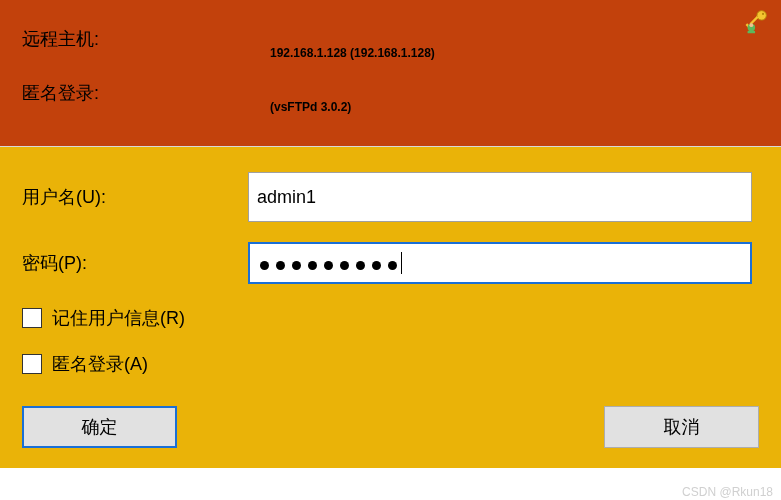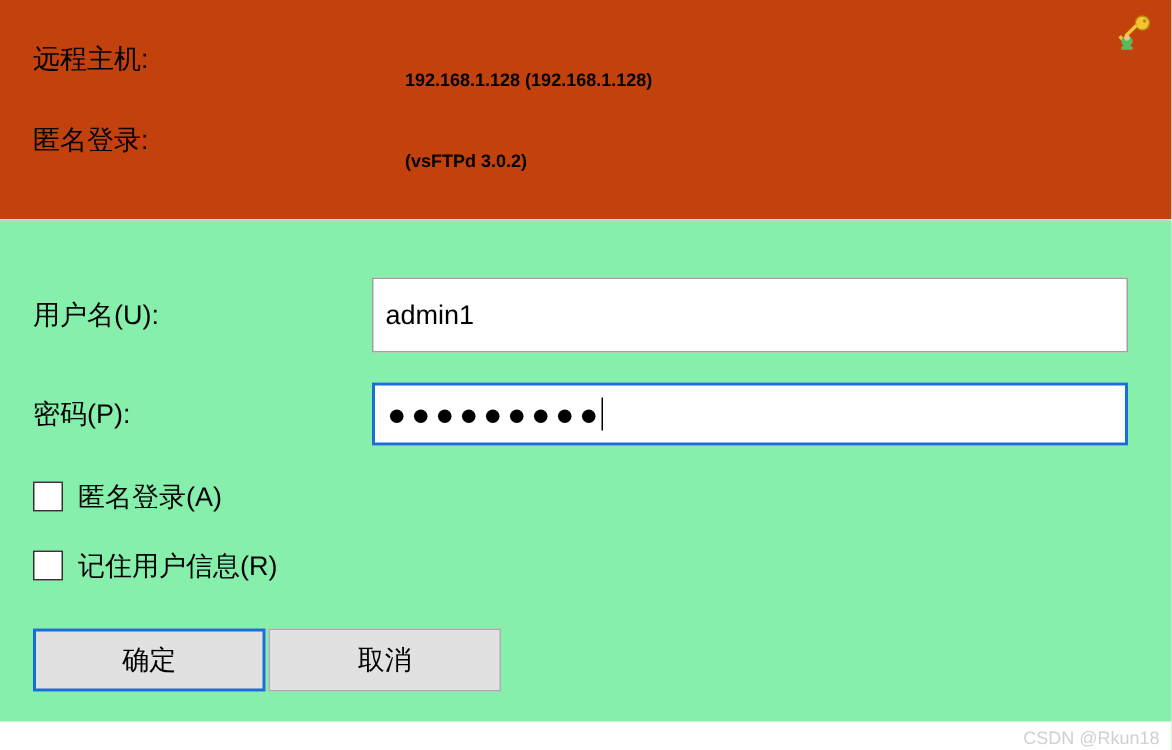--- a/index.html
+++ b/index.html
@@ -33,23 +33,23 @@
       margin-top: 28px;
     }
     .key-icon {
       position: absolute;
       top: 6px;
       right: 10px;
       width: 30px;
       height: 30px;
     }
     .form-section {
-      background: #86efac;
+      background: #eab308;
       border-top: 1px solid #d8d8d8;
-      padding: 38px 22px 20px 22px;
+      padding: 25px 22px 20px 22px;
     }
     .form-row {
       display: flex;
       align-items: center;
       margin-bottom: 20px;
     }
     .form-label {
       width: 226px;
       color: #000;
       font-size: 18px;
@@ -113,21 +113,21 @@
       background: #fff;
       margin-right: 10px;
       display: inline-block;
     }
     .checkbox-label {
       font-size: 18px;
       color: #000;
     }
     .button-row {
       display: flex;
-      justify-content: flex-start;
+      justify-content: space-between;
       gap: 2px;
       margin-top: 30px;
       padding-right: 0;
     }
     .btn {
       width: 155px;
       height: 42px;
       background: #e1e1e1;
       border: 1px solid #adadad;
       font-size: 18px;
@@ -180,25 +180,25 @@
   <div class="form-row">
     <div class="form-label">密码(P):</div>
     <div class="password-input">
       <span class="dots" id="pw-dots"><span class="dot"></span><span class="dot"></span><span class="dot"></span><span class="dot"></span><span class="dot"></span><span class="dot"></span><span class="dot"></span><span class="dot"></span><span class="dot"></span></span>
         <span class="caret"></span>
     </div>
   </div>
 
   <div class="checkbox-row">
     <span class="checkbox"></span>
-    <span class="checkbox-label">匿名登录(A)</span>
+    <span class="checkbox-label">记住用户信息(R)</span>
   </div>
   <div class="checkbox-row">
     <span class="checkbox"></span>
-    <span class="checkbox-label">记住用户信息(R)</span>
+    <span class="checkbox-label">匿名登录(A)</span>
   </div>
 
   <div class="button-row">
     <button class="btn primary">确定</button>
     <button class="btn">取消</button>
   </div>
 </div>
 
 <div class="watermark">CSDN @Rkun18</div>
 

